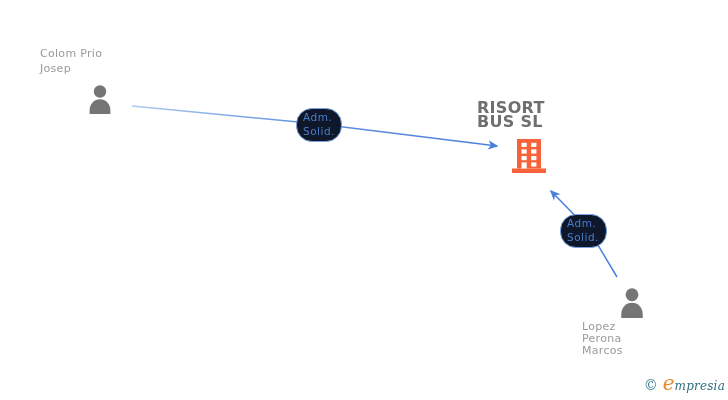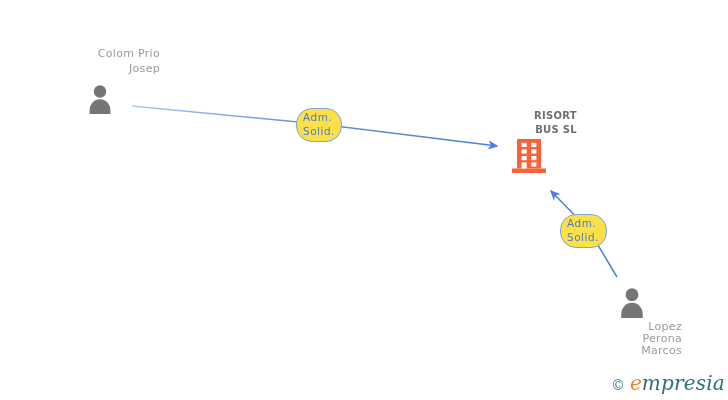--- a/index.html
+++ b/index.html
@@ -8,45 +8,44 @@
     width:728px;height:400px;
     background:#ffffff;
     overflow:hidden;
     font-family:"DejaVu Sans","Liberation Sans",sans-serif;
   }
   .edges-layer{position:absolute;left:0;top:0;width:728px;height:400px;pointer-events:none;}
   .edge{fill:none;stroke-width:1.5px;}
 
   .node-label{
     position:absolute;
-    text-align:right;
+    text-align:left;
     white-space:pre-line;
     font-size:11px;
     line-height:15px;
     color:#9a9a9a;
     letter-spacing:0.3px;
   }
   .company-label{
     color:#6f6f6f;
     font-weight:bold;
-    font-size:10px;
+    font-size:16px;
     line-height:14px;
     letter-spacing:0.3px;
-    margin-top:8px;
   }
   .node-icon{position:absolute;}
   .person-fill{fill:#757575;}
   .building-orange{fill:#F96138;}
   .building-window{fill:#ffffff;}
 
   .edge-label{
     position:absolute;
     box-sizing:border-box;
     width:46px;
-    background:#fde047;
+    background:#0f172a;
     border:1.5px solid #79A3E4;
     border-radius:16px;
     padding:2px 3px 3px 6px;
     font-size:10.5px;
     line-height:13.5px;
     letter-spacing:0.5px;
     color:#4B7CC9;
     white-space:pre-line;
     cursor:pointer;
   }
@@ -55,21 +54,21 @@
     position:absolute;
     right:3px;
     top:371px;
     font-family:"DejaVu Serif","Liberation Serif",serif;
     font-style:italic;
     white-space:nowrap;
     cursor:pointer;
   }
   .wm-copy{color:#3E7E8E;font-size:14px;margin-right:5px;font-style:normal;}
   .wm-initial{color:#F08528;font-size:20px;}
-  .wm-rest{color:#2F6F80;font-size:20px;letter-spacing:0.2px;}
+  .wm-rest{color:#2F6F80;font-size:12px;letter-spacing:0.2px;}
 </style>
 </head>
 <body>
 
 <div class="canvas">
 
   <svg class="edges-layer" width="728" height="400" viewBox="0 0 728 400">
     <defs>
       <linearGradient id="grad1" gradientUnits="userSpaceOnUse" x1="132" y1="106" x2="497" y2="146">
         <stop offset="0" stop-color="#AFC9EE"></stop>

